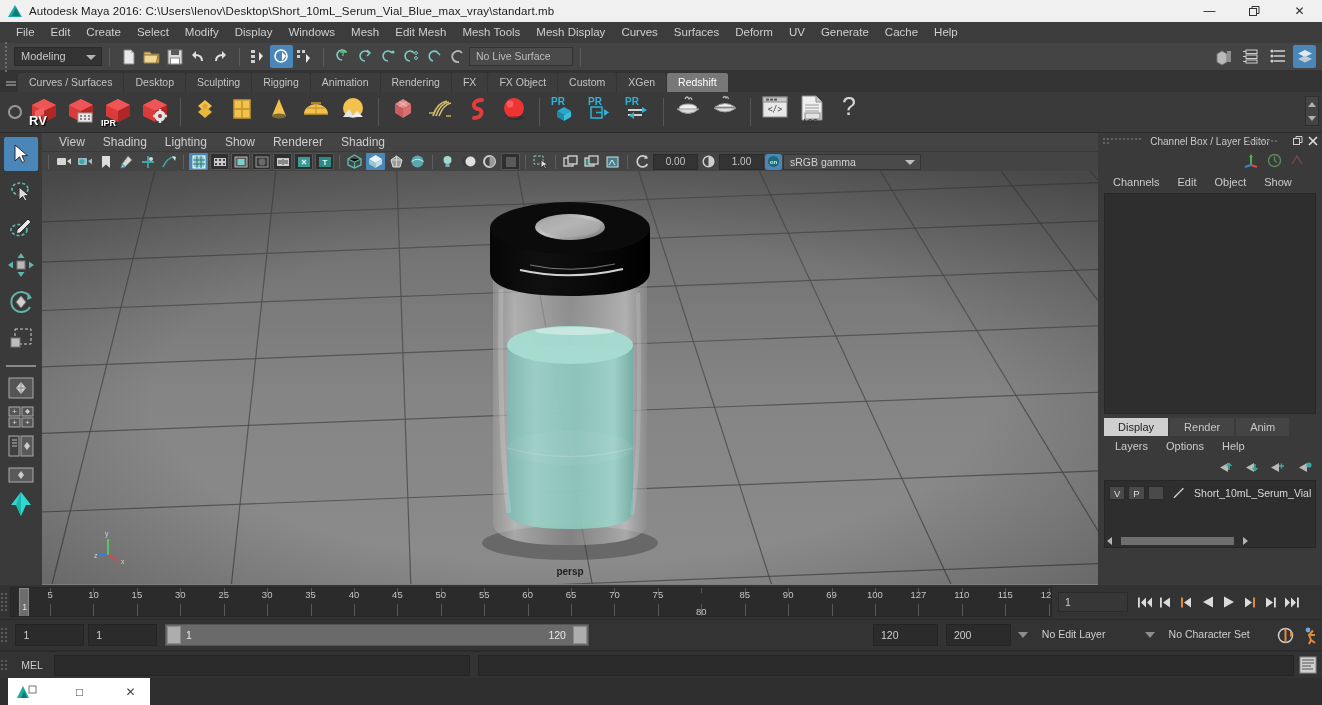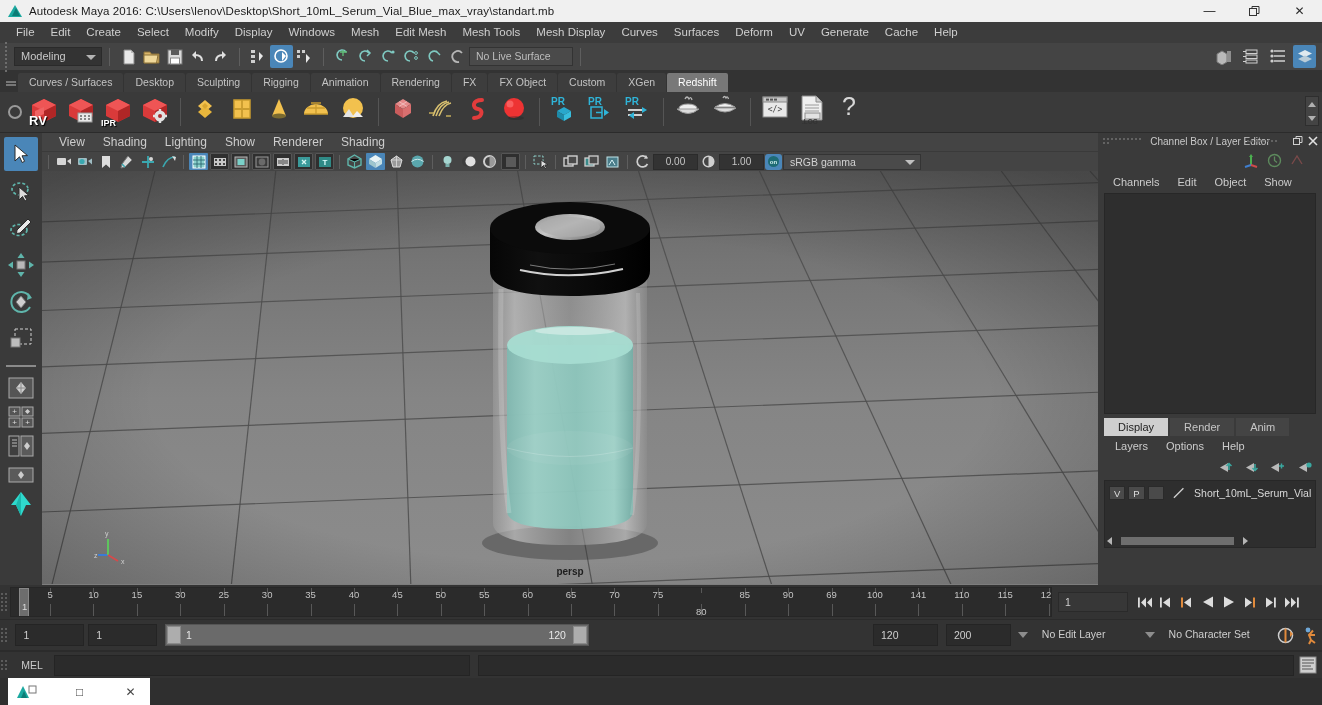--- a/index.html
+++ b/index.html
@@ -1191,21 +1191,21 @@
       <div class="tick" style="left: 777.158px; height: 5px; top: 0px;"></div>
       <div class="ticklabel" style="left: 777.158px; top: 1px;">90</div>
       <div class="tick" style="left: 820.575px; height: 14px; top: 16px;"></div>
       <div class="tick" style="left: 820.575px; height: 5px; top: 0px;"></div>
       <div class="ticklabel" style="left: 820.575px; top: 1px;">69</div>
       <div class="tick" style="left: 863.992px; height: 14px; top: 16px;"></div>
       <div class="tick" style="left: 863.992px; height: 5px; top: 0px;"></div>
       <div class="ticklabel" style="left: 863.992px; top: 1px;">100</div>
       <div class="tick" style="left: 907.408px; height: 14px; top: 16px;"></div>
       <div class="tick" style="left: 907.408px; height: 5px; top: 0px;"></div>
-      <div class="ticklabel" style="left: 907.408px; top: 1px;">141</div>
+      <div class="ticklabel" style="left: 907.408px; top: 1px;">127</div>
       <div class="tick" style="left: 950.825px; height: 14px; top: 16px;"></div>
       <div class="tick" style="left: 950.825px; height: 5px; top: 0px;"></div>
       <div class="ticklabel" style="left: 950.825px; top: 1px;">110</div>
       <div class="tick" style="left: 994.242px; height: 14px; top: 16px;"></div>
       <div class="tick" style="left: 994.242px; height: 5px; top: 0px;"></div>
       <div class="ticklabel" style="left: 994.242px; top: 1px;">115</div>
       <div class="tick" style="left: 1037.66px; height: 14px; top: 16px;"></div>
       <div class="tick" style="left: 1037.66px; height: 5px; top: 0px;"></div>
       <div class="ticklabel" style="left: 1037.66px; top: 1px;">120</div>
     </div>

